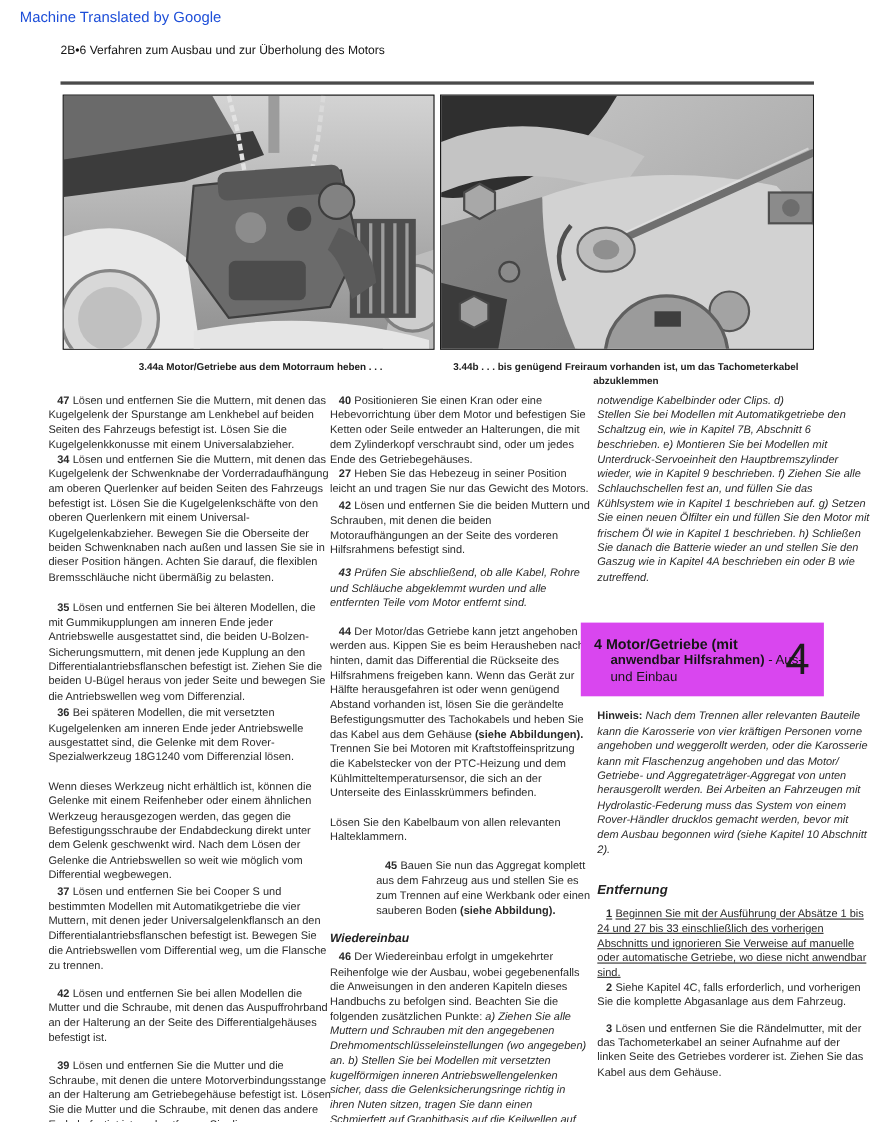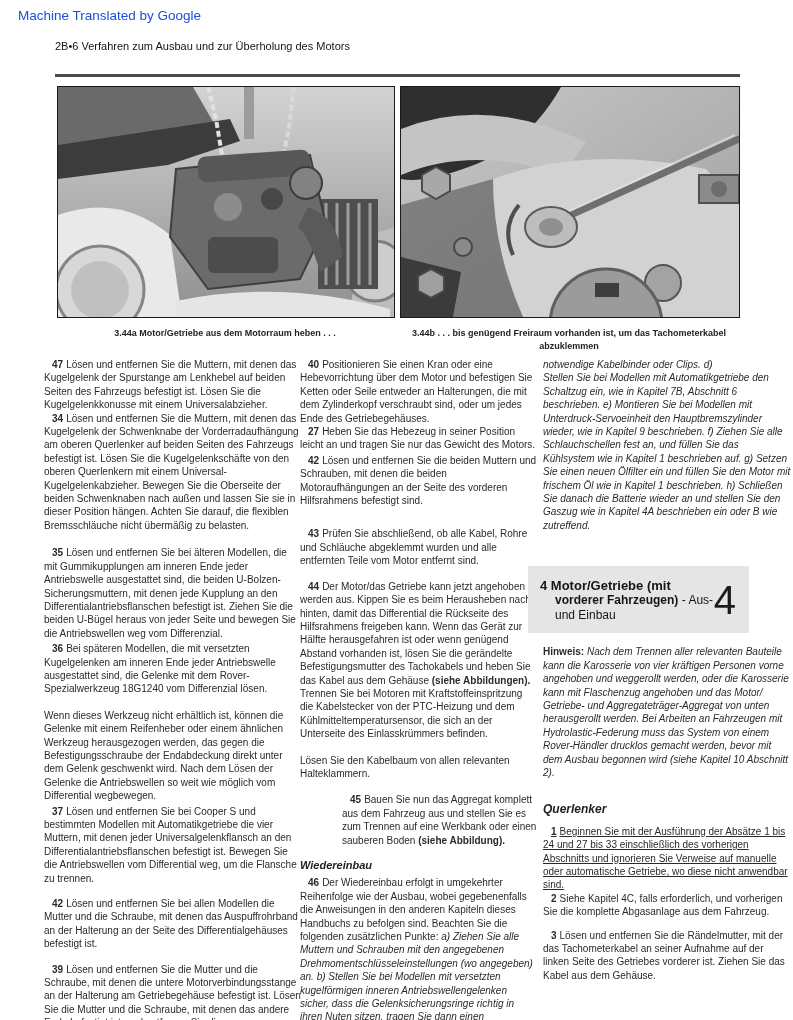--- a/index.html
+++ b/index.html
@@ -8,35 +8,35 @@
     font-family:"Liberation Sans", sans-serif;color:#1c1c1c;overflow:hidden;
   }
   .mt-note{position:absolute;left:18px;top:8px;font-size:13.5px;color:#1d4ed8;}
   .page-header{position:absolute;left:55px;top:40px;font-size:11px;color:#141414;}
   .rule{position:absolute;left:55px;top:74px;width:685px;height:3px;background:#4a4a4a;border:none;margin:0;}
   .photo{position:absolute;top:86px;height:230px;border:1px solid #1a1a1a;background:#a9a9a9;}
   .photo-a{left:57px;width:336px;}
   .photo-b{left:400px;width:338px;}
   .caption{position:absolute;top:327px;font-size:9px;font-weight:bold;color:#222;
     text-align:center;white-space:pre-line;line-height:13px;}
-  .caption-a{left:57px;width:336px;}
+  .caption-a{left:69px;width:336px;}
   .caption-b{left:400px;width:338px;}
   .col{position:absolute;top:358px;font-size:10px;line-height:13.4px;color:#2a2a2a;}
   .col1{left:44px;width:258px;}
   .col2{left:300px;width:237px;}
   .col3{left:543px;width:248px;}
   .para{margin:0;white-space:pre-line;}
   .npara{text-indent:8px;}
   .num{font-weight:bold;margin-right:3px;}
   .b{font-weight:bold;}
   .i{font-style:italic;}
   .ital{font-style:italic;}
   .subhead{font-size:11px;font-weight:bold;font-style:italic;margin:0;color:#222;}
   .section-box{
-    position:relative;margin-left:-15px;width:199px;background:#e5e5e5;
+    position:relative;margin-left:-15px;width:199px;background:#d946ef;
     padding:12px 10px 10px 12px;box-sizing:content-box;
   }
   .st-line1{font-size:13px;font-weight:bold;line-height:15px;color:#151515;}
   .st-line2{font-size:12px;line-height:15px;margin-left:15px;color:#151515;}
   .st-line3{font-size:12px;line-height:15px;margin-left:15px;color:#151515;}
   .section-num{
     position:absolute;right:13px;top:14px;font-size:40px;line-height:40px;
     color:#1b1b1b;font-weight:500;
   }
   .hinweis{margin:0;white-space:pre-line;}
@@ -144,40 +144,40 @@
   <p class="para" style="margin-top:13px;"><span>Wenn dieses Werkzeug nicht erhältlich ist, können die Gelenke mit einem Reifenheber oder einem ähnlichen Werkzeug herausgezogen werden, das gegen die Befestigungsschraube der Endabdeckung direkt unter dem Gelenk geschwenkt wird. Nach dem Lösen der Gelenke die Antriebswellen so weit wie möglich vom Differential wegbewegen.</span></p>
   <p class="para npara" style="margin-top:2px;"><span class="num">37</span><span>Lösen und entfernen Sie bei Cooper S und bestimmten Modellen mit Automatikgetriebe die vier Muttern, mit denen jeder Universalgelenkflansch an den Differentialantriebsflanschen befestigt ist. Bewegen Sie die Antriebswellen vom Differential weg, um die Flansche zu trennen.</span></p>
   <p class="para npara" style="margin-top:12px;"><span class="num">42</span><span>Lösen und entfernen Sie bei allen Modellen die Mutter und die Schraube, mit denen das Auspuffrohrband an der Halterung an der Seite des Differentialgehäuses befestigt ist.</span></p>
   <p class="para npara" style="margin-top:12px;"><span class="num">39</span><span>Lösen und entfernen Sie die Mutter und die Schraube, mit denen die untere Motorverbindungsstange an der Halterung am Getriebegehäuse befestigt ist. Lösen Sie die Mutter und die Schraube, mit denen das andere Ende befestigt ist, und entfernen Sie die Verbindungsstange vom Getriebe.</span></p>
 </div>
 
 <div class="col col2">
   <p class="para npara"><span class="num">40</span><span>Positionieren Sie einen Kran oder eine Hebevorrichtung über dem Motor und befestigen Sie Ketten oder Seile entweder an Halterungen, die mit dem Zylinderkopf verschraubt sind, oder um jedes Ende des Getriebegehäuses.</span></p>
   <p class="para npara"><span class="num">27</span><span>Heben Sie das Hebezeug in seiner Position leicht an und tragen Sie nur das Gewicht des Motors.</span></p>
   <p class="para npara" style="margin-top:2px;"><span class="num">42</span><span>Lösen und entfernen Sie die beiden Muttern und Schrauben, mit denen die beiden Motoraufhängungen an der Seite des vorderen Hilfsrahmens befestigt sind.</span></p>
-  <p class="para npara" style="margin-top:20px;"><span class="num">43</span><span>Prüfen Sie abschließend, ob alle Kabel, Rohre und Schläuche abgeklemmt wurden und alle entfernten Teile vom Motor entfernt sind.</span></p>
+  <p class="para npara" style="margin-top:8px;font-style:italic;"><span class="num">43</span><span>Prüfen Sie abschließend, ob alle Kabel, Rohre und Schläuche abgeklemmt wurden und alle entfernten Teile vom Motor entfernt sind.</span></p>
   <p class="para npara" style="margin-top:12px;"><span class="num">44</span><span>Der Motor/das Getriebe kann jetzt angehoben werden aus. Kippen Sie es beim Herausheben nach hinten, damit das Differential die Rückseite des Hilfsrahmens freigeben kann. Wenn das Gerät zur Hälfte herausgefahren ist oder wenn genügend Abstand vorhanden ist, lösen Sie die gerändelte Befestigungsmutter des Tachokabels und heben Sie das Kabel aus dem Gehäuse </span><span class="b">(siehe Abbildungen).</span><span> Trennen Sie bei Motoren mit Kraftstoffeinspritzung die Kabelstecker von der PTC-Heizung und dem Kühlmitteltemperatursensor, die sich an der Unterseite des Einlasskrümmers befinden.</span></p>
   <p class="para" style="margin-top:13px;"><span>Lösen Sie den Kabelbaum von allen relevanten Halteklammern.</span></p>
   <p class="para npara" style="margin-top:13px;margin-left:42px;"><span class="num">45</span><span>Bauen Sie nun das Aggregat komplett aus dem Fahrzeug aus und stellen Sie es zum Trennen auf eine Werkbank oder einen sauberen Boden </span><span class="b">(siehe Abbildung).</span></p>
   <p class="subhead" style="margin-top:12px;">Wiedereinbau</p>
   <p class="para npara" style="margin-top:4px;"><span class="num">46</span><span>Der Wiedereinbau erfolgt in umgekehrter Reihenfolge wie der Ausbau, wobei gegebenenfalls die Anweisungen in den anderen Kapiteln dieses Handbuchs zu befolgen sind. Beachten Sie die folgenden zusätzlichen Punkte: </span><span class="i">a) Ziehen Sie alle Muttern und Schrauben mit den angegebenen Drehmomentschlüsseleinstellungen (wo angegeben) an. b) Stellen Sie bei Modellen mit versetzten kugelförmigen inneren Antriebswellengelenken sicher, dass die Gelenksicherungsringe richtig in ihren Nuten sitzen, tragen Sie dann einen Schmierfett auf Graphitbasis auf die Keilwellen auf und lokalisieren Sie die Gelenke im Getriebe. Drücken Sie sie fest in Position und prüfen Sie, ob sie sicher von den Sicherungsringen gehalten werden. c) Stellen Sie sicher, dass alle Kabelbäume vorhanden sind</span></p>
 
 </div>
 
 <div class="col col3">
   <p class="para ital"><span>notwendige Kabelbinder oder Clips. d)
 Stellen Sie bei Modellen mit Automatikgetriebe den Schaltzug ein, wie in Kapitel 7B, Abschnitt 6 beschrieben. e) Montieren Sie bei Modellen mit Unterdruck-Servoeinheit den Hauptbremszylinder wieder, wie in Kapitel 9 beschrieben. f) Ziehen Sie alle Schlauchschellen fest an, und füllen Sie das Kühlsystem wie in Kapitel 1 beschrieben auf. g) Setzen Sie einen neuen Ölfilter ein und füllen Sie den Motor mit frischem Öl wie in Kapitel 1 beschrieben. h) Schließen Sie danach die Batterie wieder an und stellen Sie den Gaszug wie in Kapitel 4A beschrieben ein oder B wie zutreffend.</span></p>
 
   <div class="section-box" style="margin-top:34px;">
     <div class="st-line1">4 Motor/Getriebe (mit</div>
-    <div class="st-line2"><span class="b">vorderer Fahrzeugen)</span><span> - Aus-</span></div>
+    <div class="st-line2"><span class="b">anwendbar Hilfsrahmen)</span><span> - Aus-</span></div>
     <div class="st-line3">und Einbau</div>
     <div class="section-num">4</div>
   </div>
 
   <p class="hinweis" style="margin-top:12px;"><span class="b">Hinweis:</span> <span class="i">Nach dem Trennen aller relevanten Bauteile kann die Karosserie von vier kräftigen Personen vorne angehoben und weggerollt werden, oder die Karosserie kann mit Flaschenzug angehoben und das Motor/ Getriebe- und Aggregateträger-Aggregat von unten herausgerollt werden. Bei Arbeiten an Fahrzeugen mit Hydrolastic-Federung muss das System von einem Rover-Händler drucklos gemacht werden, bevor mit dem Ausbau begonnen wird (siehe Kapitel 10 Abschnitt 2).</span></p>
 
-  <p class="subhead" style="margin-top:24px;font-size:12px;">Querlenker</p>
+  <p class="subhead" style="margin-top:24px;font-size:12px;">Entfernung</p>
 
   <p class="para npara" style="margin-top:8px;text-decoration:underline;"><span class="num">1</span><span>Beginnen Sie mit der Ausführung der Absätze 1 bis 24 und 27 bis 33 einschließlich des vorherigen Abschnitts und ignorieren Sie Verweise auf manuelle oder automatische Getriebe, wo diese nicht anwendbar sind.</span></p>
   <p class="para npara"><span class="num">2</span><span>Siehe Kapitel 4C, falls erforderlich, und vorherigen Sie die komplette Abgasanlage aus dem Fahrzeug.</span></p>
   <p class="para npara" style="margin-top:10px;"><span class="num">3</span><span>Lösen und entfernen Sie die Rändelmutter, mit der das Tachometerkabel an seiner Aufnahme auf der linken Seite des Getriebes vorderer ist. Ziehen Sie das Kabel aus dem Gehäuse.</span></p>
 </div>
 
 </body></html>

